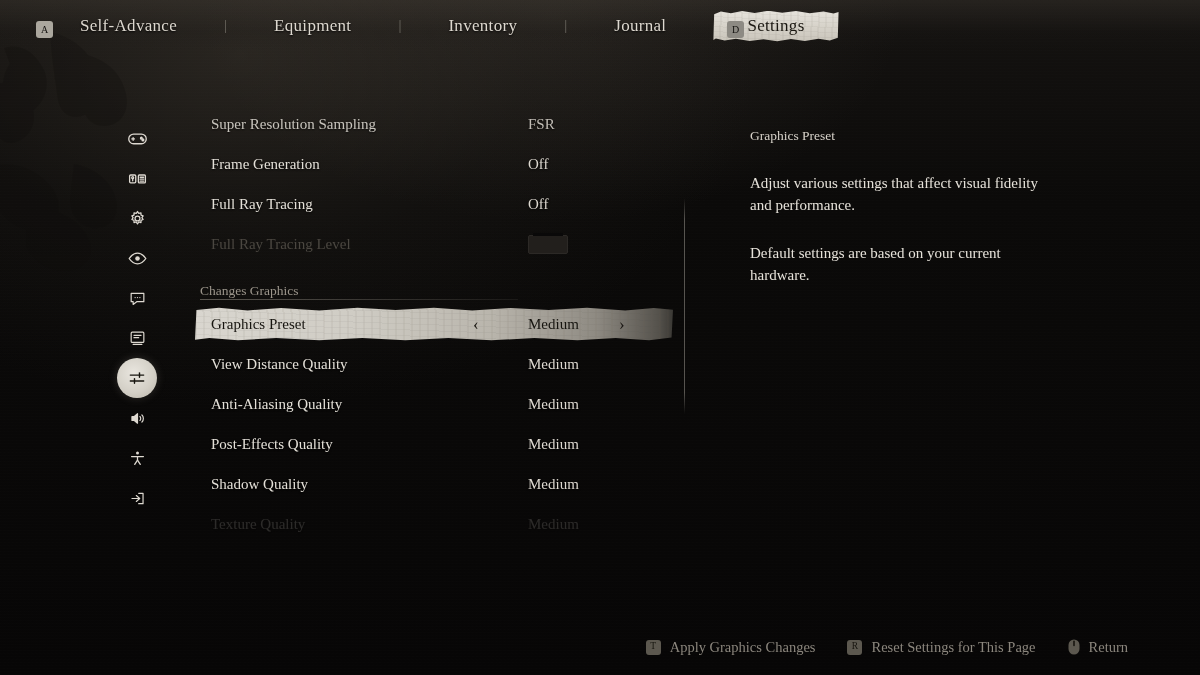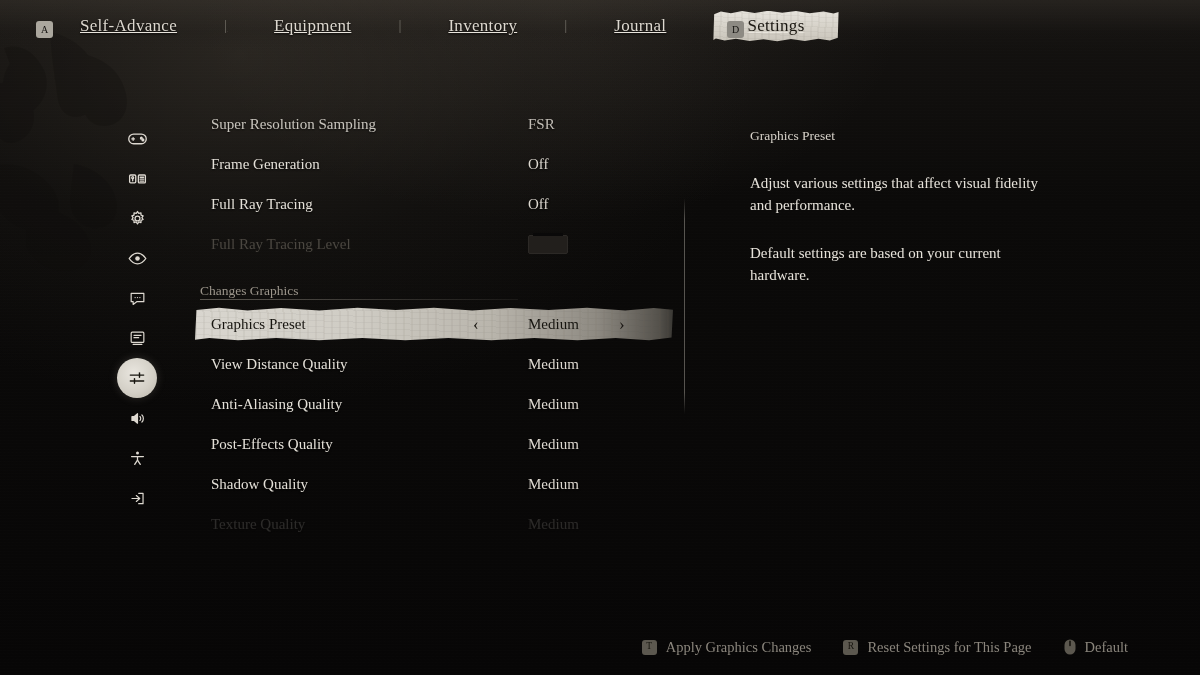--- a/index.html
+++ b/index.html
@@ -38,21 +38,21 @@
   }
   .key-badge{
     display:inline-flex;align-items:center;justify-content:center;
     width:17px;height:17px;border-radius:3px;
     background:#aba79e;color:#141210;
     font-size:10px;line-height:1;font-family:"Liberation Serif", serif;
     flex:0 0 auto;
   }
   #badge-a{position:absolute;left:36px;top:21px;}
   #badge-d{position:absolute;left:727px;top:21px;background:#8d8a83;}
-  .navlist{position:absolute;left:80px;top:0;height:52px;display:flex;align-items:center;text-decoration:underline;}
+  .navlist{position:absolute;left:80px;top:0;height:52px;display:flex;align-items:center;}
   .navtab{
     font-size:17px;color:#ddd8cf;letter-spacing:.3px;
     padding:0 0;white-space:nowrap;
     text-shadow:0 1px 2px rgba(0,0,0,.9);
   }
   .navsep{color:#6e6a62;font-size:15px;padding:0 0 2px 0;}
   .sp1{width:47px;}  .sp2{width:47px;}
   .navtab.active{
     position:relative;color:#18150f;
     padding:5px 34px 6px 34px;
@@ -372,15 +372,15 @@
   </div>
   <div class="hint">
     <span class="key-badge">R</span>
     <span class="hint-label">Reset Settings for This Page</span>
   </div>
   <div class="hint">
     <svg class="mouse-icon" viewBox="0 0 12 16">
       <rect x="0.5" y="0.5" width="11" height="15" rx="5.5" fill="#5c584f"></rect>
       <rect x="5.2" y="1.6" width="1.6" height="5.6" rx="0.8" fill="#17150f"></rect>
     </svg>
-    <span class="hint-label">Default</span>
+    <span class="hint-label">Return</span>
   </div>
 </div>
 
 </body></html>

